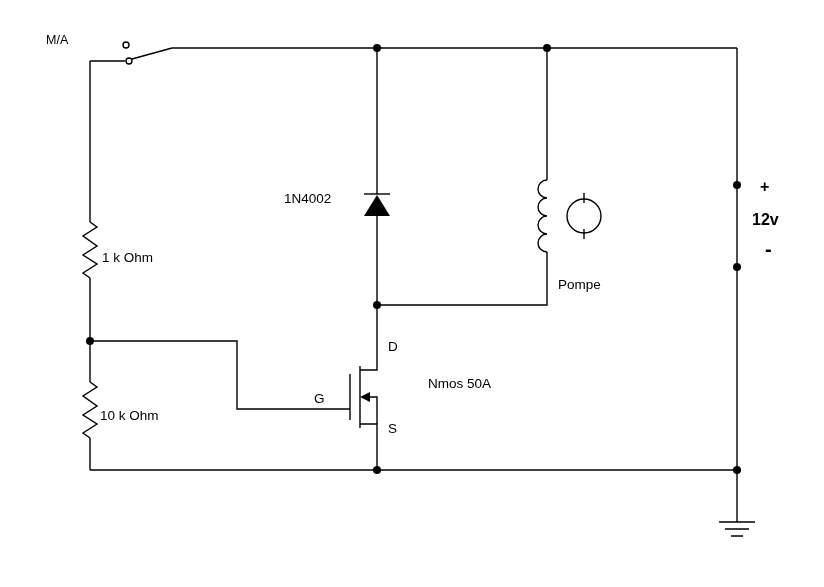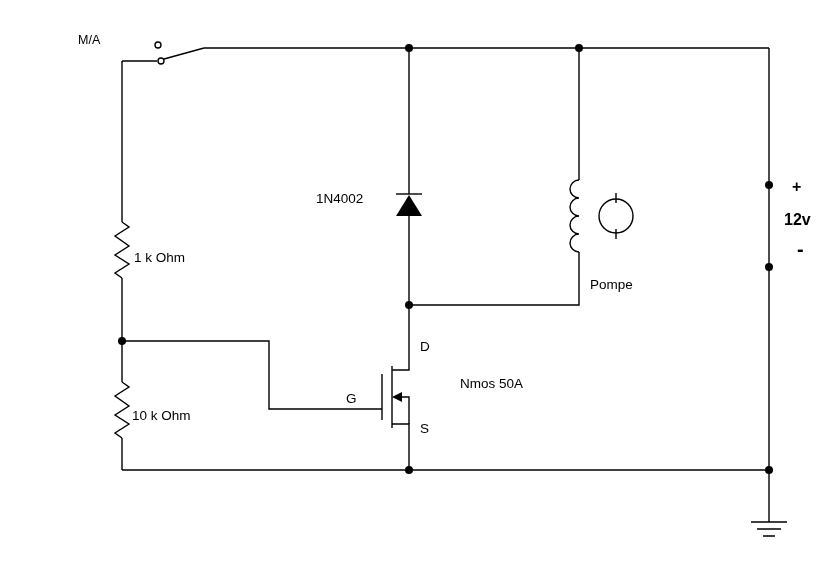--- a/index.html
+++ b/index.html
@@ -6,21 +6,20 @@
     margin: 0;
     padding: 0;
     background: #ffffff;
   }
   .canvas {
     position: relative;
     width: 780px;
     height: 587px;
     background: #ffffff;
     overflow: hidden;
-    margin-left: 32px;
   }
   svg text {
     font-family: "Liberation Sans", "DejaVu Sans", sans-serif;
     fill: #000000;
   }
   text.lbl   { font-size: 13.5px; }
   text.small { font-size: 12.5px; }
   text.supply{ font-size: 16px; font-weight: bold; }
   text.minus { font-size: 20px; font-weight: bold; }
 </style>

